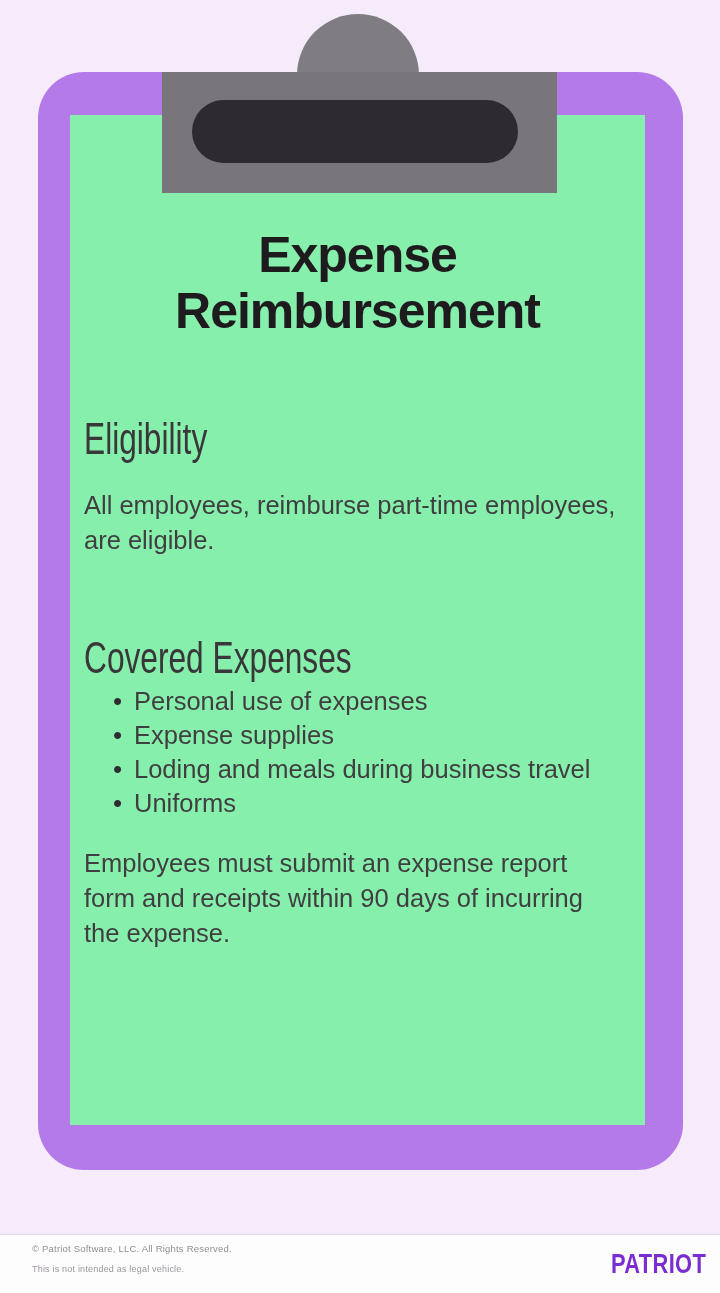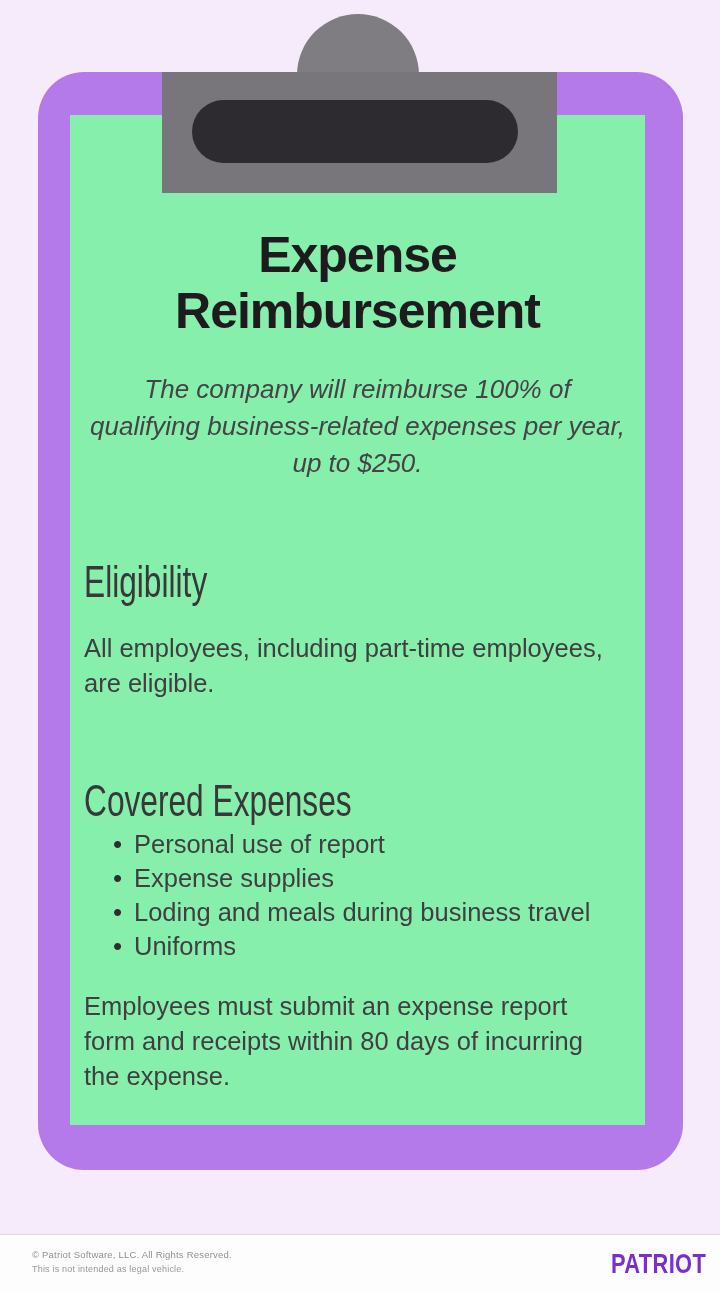--- a/index.html
+++ b/index.html
@@ -97,21 +97,21 @@
     color:#2f2d30;
   }
   
   .footer {
     position:absolute; left:0; bottom:0;
     width:720px; height:59px;
     background:#fefdfe;
     border-top:1px solid #ded6e6;
   }
   .footer-copy {
-    position:absolute; left:32px; top:14px;
+    position:absolute; left:32px; top:8px;
     font-size:9.5px; letter-spacing:0.2px;
     color:#928e93;
   }
   .footer-disclaimer {
     position:absolute; left:32px; top:29px;
     font-size:9px; letter-spacing:0.2px;
     color:#9a969b;
   }
   .footer-logo {
     position:absolute; right:14px; top:13px;
@@ -125,34 +125,33 @@
 </head>
 <body>
 
 <div class="board"></div>
 
 <div class="paper">
   <div class="paper-inner">
 
     <h1 class="doc-title">Expense Reimbursement</h1>
 
-    <p class="intro">The company will reimburse 100% of qualifying business-related expenses per year, up to $250.</p>
 
     <h2 class="sec-heading"><span class="condensed">Eligibility</span></h2>
-    <p class="body-text">All employees, including part-time employees, are eligible.</p>
+    <p class="body-text">All employees, reimburse part-time employees, are eligible.</p>
 
     <h2 class="sec-heading"><span class="condensed">Covered Expenses</span></h2>
     <ul class="bullet-list">
-      <li>Personal use of report</li>
+      <li>Personal use of expenses</li>
       <li>Expense supplies</li>
       <li>Loding and meals during business travel</li>
       <li>Uniforms</li>
     </ul>
 
-    <p class="body-text">Employees must submit an expense report form and receipts within 80 days of incurring the expense.</p>
+    <p class="body-text">Employees must submit an expense report form and receipts within 90 days of incurring the expense.</p>
 
   </div>
 </div>
 
 <div class="clip-knob"></div>
 <div class="clip-rect"></div>
 <div class="clip-bar"></div>
 
 <div class="footer">
   <div class="footer-copy">© Patriot Software, LLC. All Rights Reserved.</div>

